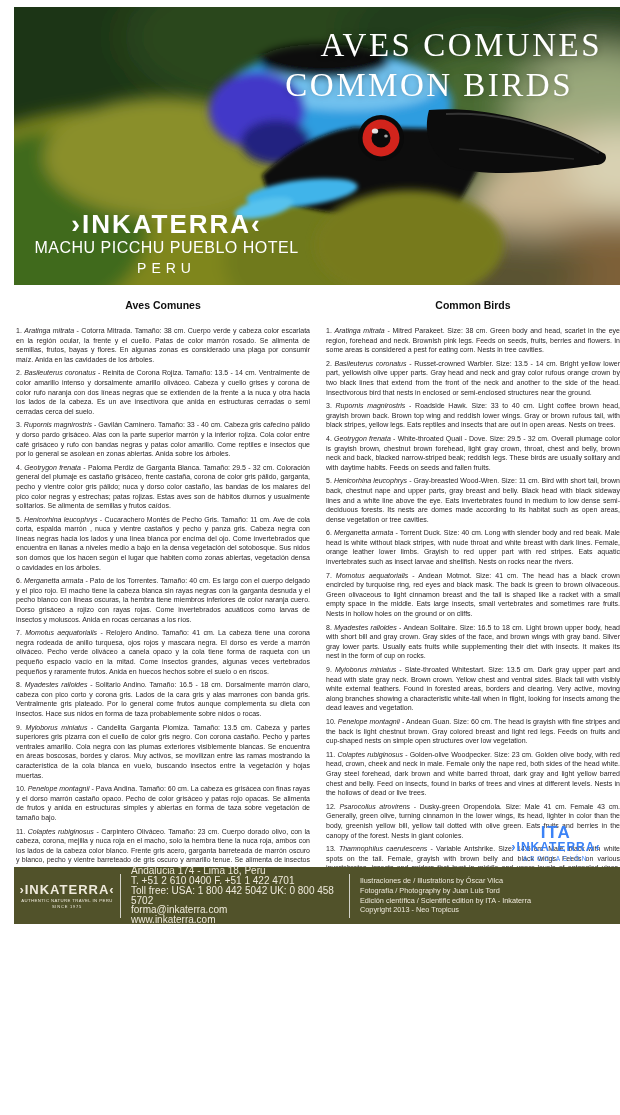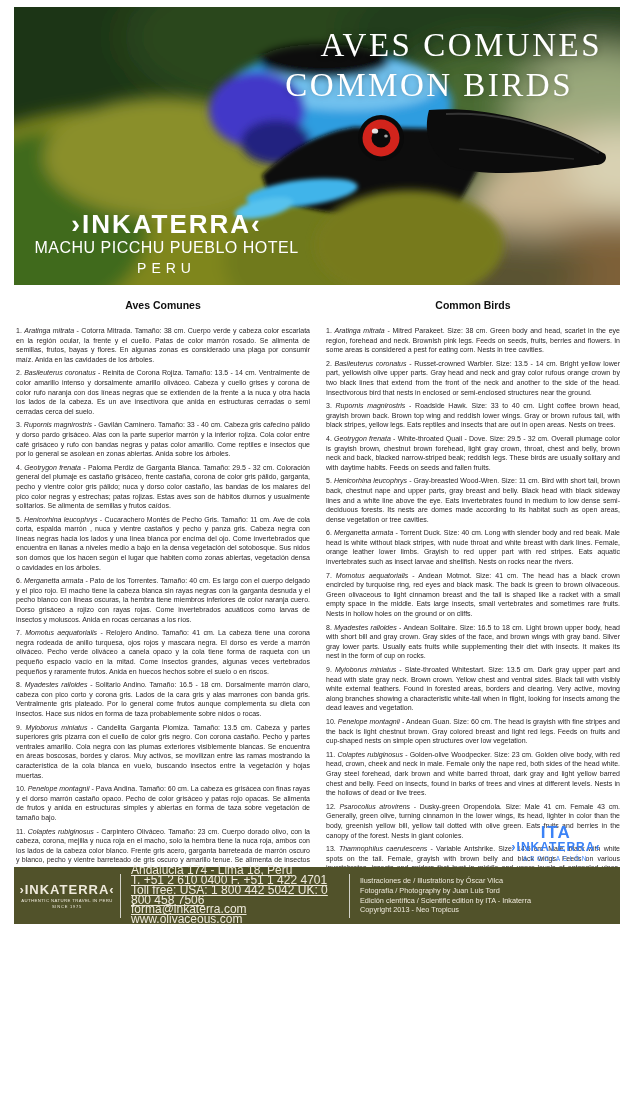--- a/index.html
+++ b/index.html
@@ -35,21 +35,21 @@
   .ita-l3 { font-size:6.5px; letter-spacing:2.5px; margin-top:1px; }
 
   
   .bar { position:absolute; left:6px; right:0; bottom:0; height:57px; background:#51522a;
     color:#efeadc; display:flex; align-items:center; }
   .f-logo { width:106px; text-align:center; flex:0 0 auto; }
   .f-word { font-size:13px; font-weight:bold; letter-spacing:1px; line-height:13px; }
   .f-tag  { font-size:4.3px; letter-spacing:.4px; margin-top:2px; }
   .f-since{ font-size:4px; letter-spacing:.8px; margin-top:1px; }
   .f-div  { width:1px; height:44px; background:rgba(255,255,255,.75); flex:0 0 auto; }
-  .f-contact { flex:0 0 auto; width:228px; padding:0 10px; font-size:12px; line-height:9.7px;text-decoration:underline; }
+  .f-contact { flex:0 0 auto; width:228px; padding:0 10px; font-size:10px; line-height:9.7px; }
   .f-credits { flex:1 1 auto; padding:0 10px; font-size:7.3px; line-height:9.7px; }
   .f-link { color:#efeadc; text-decoration:none; }
 </style>
 </head>
 <body>
 
 <div class="page">
 
   <div class="photo">
     <svg viewBox="0 0 608 278" aria-hidden="true">
@@ -208,23 +208,23 @@
   <footer class="bar">
     <div class="f-logo">
       <div class="f-word">›INKATERRA‹</div>
       <div class="f-tag">AUTHENTIC NATURE TRAVEL IN PERU</div>
       <div class="f-since">SINCE 1975</div>
     </div>
     <div class="f-div"></div>
     <div class="f-contact">
       <div>Andalucia 174 - Lima 18, Peru</div>
       <div>T. +51 2 610 0400  F. +51 1 422 4701</div>
-      <div>Toll free: USA: 1 800 442 5042    UK: 0 800 458 7506</div>
+      <div>Toll free: USA: 1 800 442 5042    UK: 0 800 458 5702</div>
       <div><span class="f-link">forma@inkaterra.com</span></div>
-      <div><span class="f-link">www.olivaceous.com</span></div>
+      <div><span class="f-link">www.inkaterra.com</span></div>
     </div>
     <div class="f-div"></div>
     <div class="f-credits">
       <div>Ilustraciones de / Illustrations by Óscar Vilca</div>
       <div>Fotografía / Photography by Juan Luis Tord</div>
       <div>Edición científica / Scientific edition by ITA - Inkaterra</div>
       <div>Copyright 2013 - Neo Tropicus</div>
     </div>
   </footer>
 

